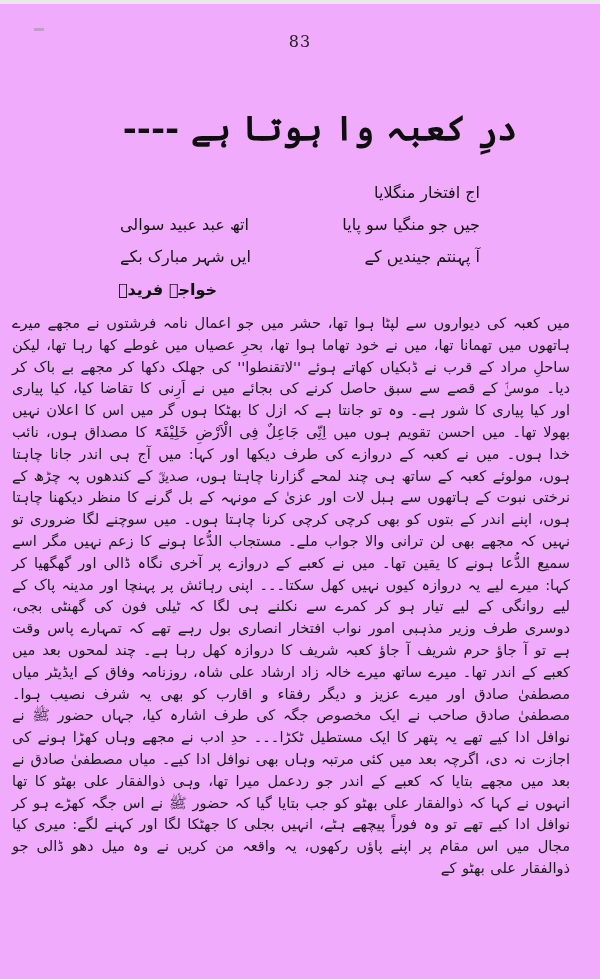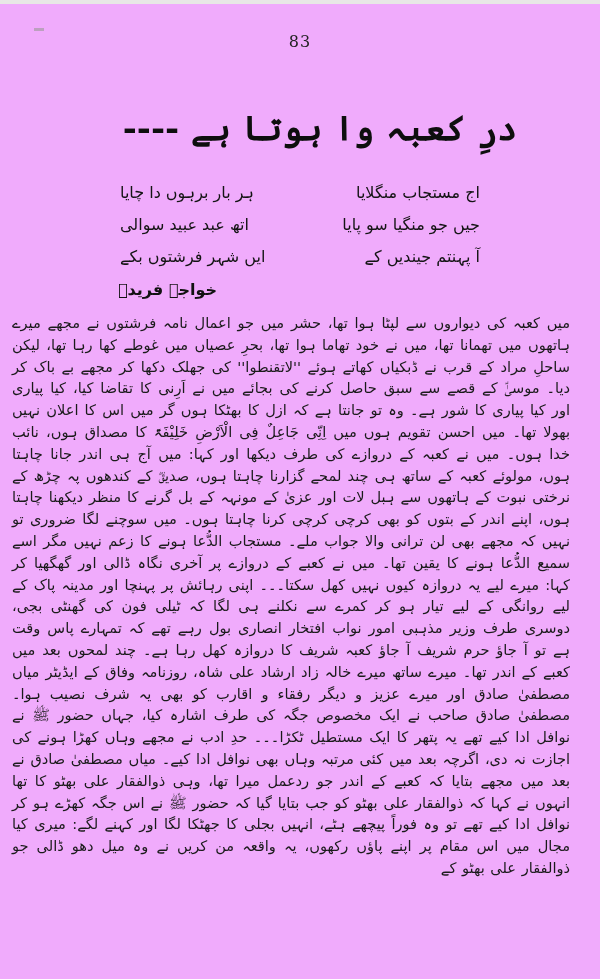--- a/index.html
+++ b/index.html
@@ -102,30 +102,29 @@
 <div class="page">
 
   <div class="corner-mark"></div>
 
   <div class="page-number">83</div>
 
   <h1 class="title">درِ کعبہ وا ہوتا ہے ----</h1>
 
   <div class="poem">
     <div class="poem-row">
-      <span class="hemistich first">اج مستجاب منگلایا</span>
-      <span class="hemistich second">ہر بار برہوں دا چایا</span>
+      <span class="hemistich first">اج افتخار منگلایا</span>
     </div>
     <div class="poem-row">
       <span class="hemistich second">جیں جو منگیا سو پایا</span>
       <span class="hemistich first">اتھ عبد عبید سوالی</span>
     </div>
     <div class="poem-row">
       <span class="hemistich first">آ پہنتم جیندیں کے</span>
-      <span class="hemistich second">ایں شہر فرشتوں بکے</span>
+      <span class="hemistich second">ایں شہر مبارک بکے</span>
     </div>
   </div>
 
   <div class="attribution">خواجہ فریدؒ</div>
 
   <p class="body-text">میں کعبہ کی دیواروں سے لپٹا ہوا تھا، حشر میں جو اعمال نامہ فرشتوں نے مجھے میرے ہاتھوں میں تھمانا تھا، میں نے خود تھاما ہوا تھا، بحرِ عصیاں میں غوطے کھا رہا تھا، لیکن ساحلِ مراد کے قرب نے ڈبکیاں کھاتے ہوئے ''لاتقنطوا'' کی جھلک دکھا کر مجھے بے باک کر دیا۔ موسیٰؑ کے قصے سے سبق حاصل کرنے کی بجائے میں نے اَرِنی کا تقاضا کیا، کیا پیاری اور کیا پیاری کا شور ہے۔ وہ تو جانتا ہے کہ ازل کا بھٹکا ہوں گر میں اس کا اعلان نہیں بھولا تھا۔ میں احسن تقویم ہوں میں اِنِّی جَاعِلٌ فِی الْاَرْضِ خَلِیْفَۃً کا مصداق ہوں، نائب خدا ہوں۔ میں نے کعبہ کے دروازے کی طرف دیکھا اور کہا: میں آج ہی اندر جانا چاہتا ہوں، مولوئے کعبہ کے ساتھ ہی چند لمحے گزارنا چاہتا ہوں، صدیقؓ کے کندھوں پہ چڑھ کے نرختی نبوت کے ہاتھوں سے ہبل لات اور عزیٰ کے مونہہ کے بل گرنے کا منظر دیکھنا چاہتا ہوں، اپنے اندر کے بتوں کو بھی کرچی کرچی کرنا چاہتا ہوں۔ میں سوچنے لگا ضروری تو نہیں کہ مجھے بھی لن ترانی والا جواب ملے۔ مستجاب الدُّعا ہونے کا زعم نہیں مگر اسے سمیع الدُّعا ہونے کا یقین تھا۔ میں نے کعبے کے دروازے پر آخری نگاہ ڈالی اور گھگھیا کر کہا: میرے لیے یہ دروازہ کیوں نہیں کھل سکتا۔۔۔ اپنی رہائش پر پہنچا اور مدینہ پاک کے لیے روانگی کے لیے تیار ہو کر کمرے سے نکلنے ہی لگا کہ ٹیلی فون کی گھنٹی بجی، دوسری طرف وزیر مذہبی امور نواب افتخار انصاری بول رہے تھے کہ تمہارے پاس وقت ہے تو آ جاؤ حرم شریف آ جاؤ کعبہ شریف کا دروازہ کھل رہا ہے۔ چند لمحوں بعد میں کعبے کے اندر تھا۔ میرے ساتھ میرے خالہ زاد ارشاد علی شاہ، روزنامہ وفاق کے ایڈیٹر میاں مصطفیٰ صادق اور میرے عزیز و دیگر رفقاء و اقارب کو بھی یہ شرف نصیب ہوا۔ مصطفیٰ صادق صاحب نے ایک مخصوص جگہ کی طرف اشارہ کیا، جہاں حضور ﷺ نے نوافل ادا کیے تھے یہ پتھر کا ایک مستطیل ٹکڑا۔۔۔ حدِ ادب نے مجھے وہاں کھڑا ہونے کی اجازت نہ دی، اگرچہ بعد میں کئی مرتبہ وہاں بھی نوافل ادا کیے۔ میاں مصطفیٰ صادق نے بعد میں مجھے بتایا کہ کعبے کے اندر جو ردعمل میرا تھا، وہی ذوالفقار علی بھٹو کا تھا انہوں نے کہا کہ ذوالفقار علی بھٹو کو جب بتایا گیا کہ حضور ﷺ نے اس جگہ کھڑے ہو کر نوافل ادا کیے تھے تو وہ فوراً پیچھے ہٹے، انہیں بجلی کا جھٹکا لگا اور کہنے لگے: میری کیا مجال میں اس مقام پر اپنے پاؤں رکھوں، یہ واقعہ من کریں نے وہ میل دھو ڈالی جو ذوالفقار علی بھٹو کے</p>
 
 </div>
 
 </body></html>

